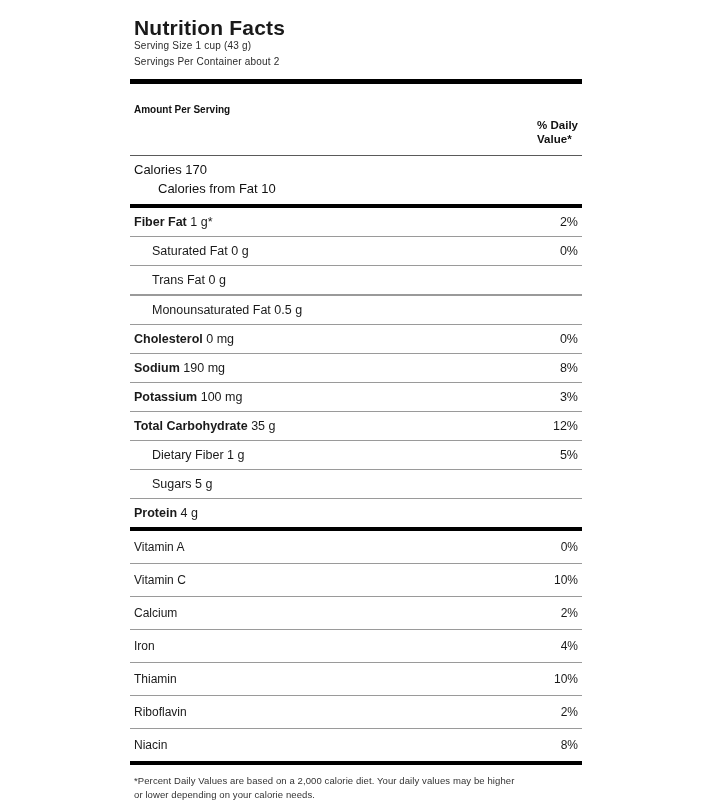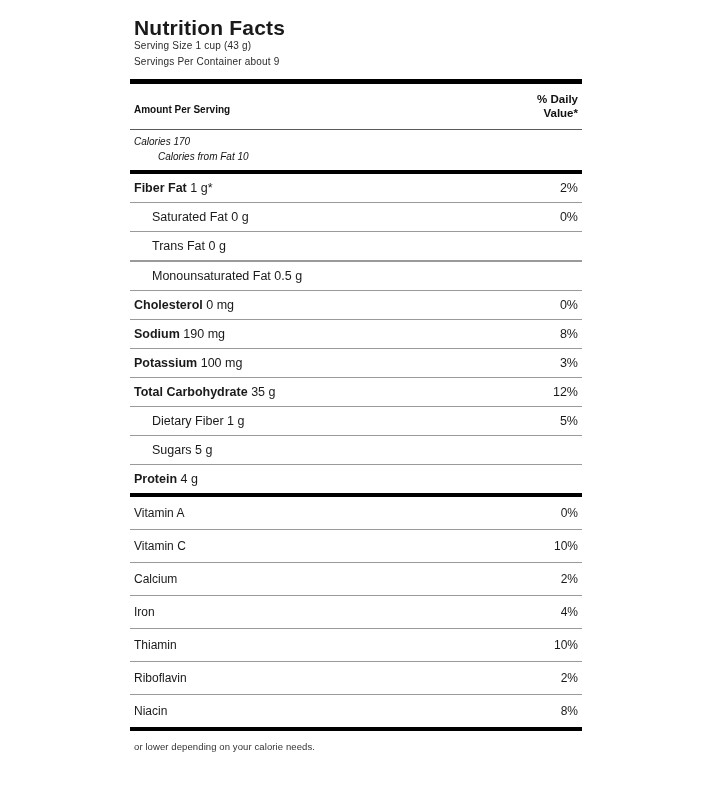--- a/index.html
+++ b/index.html
@@ -71,28 +71,28 @@
     padding: 8px 4px 8px 4px;
   }
   .amount-row .left {
     font-size: 10px;
     font-weight: bold;
     padding-top: 12px;
   }
   .dv-head {
     font-size: 11.5px;
     font-weight: bold;
-    text-align: right;
+    text-align: left;
     line-height: 1.25;
+    margin-top: 26px;
   }
 
   .cal-block {
     padding: 6px 4px 8px 4px;
-    font-size: 10px;
-    font-style: italic;
+    font-size: 13px;
   }
   .cal-block .line1 { margin-bottom: 4px; }
   .cal-block .line2 { margin-left: 24px; }
 
   b.nutrient { font-weight: bold; }
   .indent1 { padding-left: 18px; }
   .vit-row { font-size: 12px; padding: 9px 4px 9px 4px; }
 
   .footnote {
     font-size: 9.5px;
@@ -103,21 +103,21 @@
   }
 </style>
 </head>
 <body>
 
 <div class="panel">
 
   <div class="title">Nutrition Facts</div>
 
   <div class="serving-line">Serving Size 1 cup (43 g)</div>
-  <div class="serving-line second">Servings Per Container about 9</div>
+  <div class="serving-line second">Servings Per Container about 2</div>
 
   <div class="rule-thick"></div>
 
   <div class="amount-row">
     <div class="left">Amount Per Serving</div>
     <div class="dv-head">
       <div>% Daily</div>
       <div>Value*</div>
     </div>
   </div>
@@ -237,16 +237,17 @@
   <div class="rule-hair"></div>
 
   <div class="row vit-row">
     <div class="left">Niacin</div>
     <div class="right">8%</div>
   </div>
 
   <div class="rule-med"></div>
 
   <div class="footnote">
+    <div>*Percent Daily Values are based on a 2,000 calorie diet. Your daily values may be higher</div>
     <div>or lower depending on your calorie needs.</div>
   </div>
 
 </div>
 
 </body></html>

